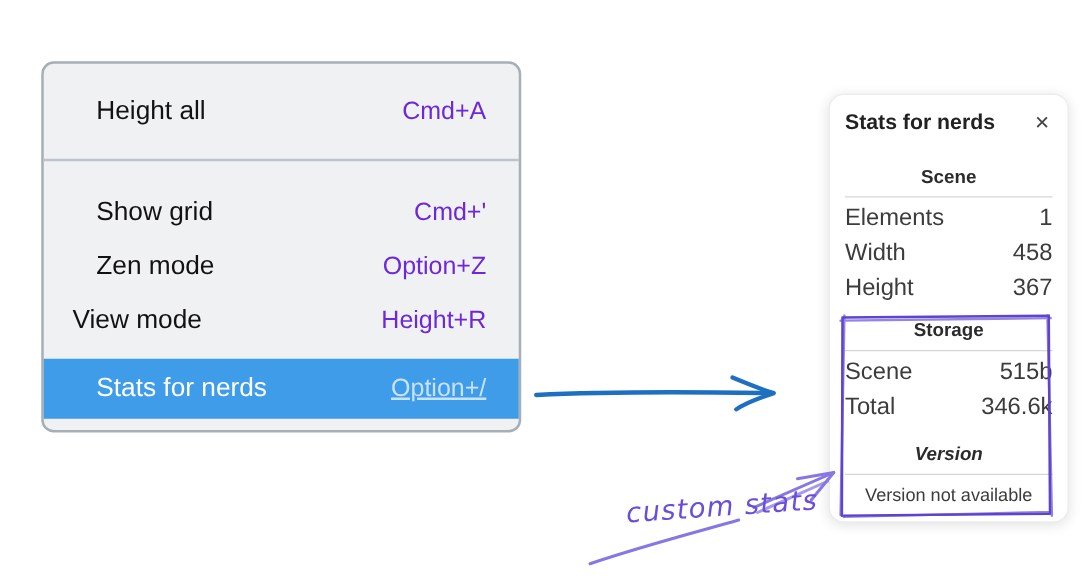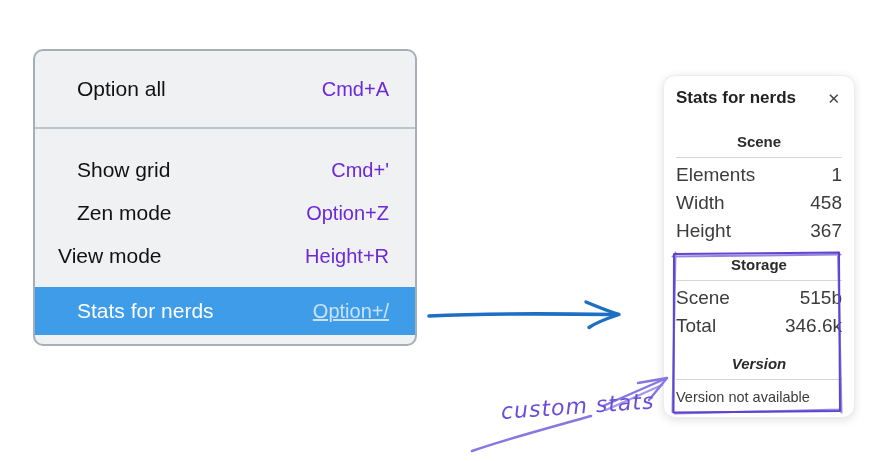--- a/index.html
+++ b/index.html
@@ -49,37 +49,37 @@
     text-align:center;font-weight:bold;font-size:15px;color:#2b2b2b;
   }
   .st-scene{margin-top:25px;}
   .st-storage{margin-top:11px;}
   .st-version{margin-top:15px;font-style:italic;}
   .sp-hr{border:none;border-top:1px solid #d6d6d6;margin:7px 0 3px 0;}
   .sp-row{
     display:flex;align-items:center;justify-content:space-between;
     height:28px;font-size:19px;color:#3c3c3c;
   }
-  .sp-note{margin-top:9px;font-size:14.5px;color:#3c3c3c;white-space:nowrap;}
+  .sp-note{margin-top:9px;font-size:14.5px;color:#3c3c3c;white-space:nowrap;text-align:center;}
 
   
   .overlay-svg{position:absolute;left:0;top:0;z-index:20;pointer-events:none;}
   .annotation-text{
     position:absolute;left:501px;top:399px;z-index:21;
     font-size:22px;font-style:italic;letter-spacing:1px;
     color:#6a4ddb;transform:rotate(-4deg);transform-origin:left center;
     font-family:"DejaVu Sans", sans-serif;white-space:nowrap;
   }
 </style>
 </head>
 <body>
 
 <div class="context-menu">
   <div class="menu-item mi-0">
-    <span class="mi-label">Option all</span>
+    <span class="mi-label">Height all</span>
     <span class="mi-shortcut">Cmd+A</span>
   </div>
   <div class="menu-separator"></div>
   <div class="menu-item mi-1">
     <span class="mi-label">Show grid</span>
     <span class="mi-shortcut">Cmd+'</span>
   </div>
   <div class="menu-item mi-2">
     <span class="mi-label">Zen mode</span>
     <span class="mi-shortcut">Option+Z</span>

